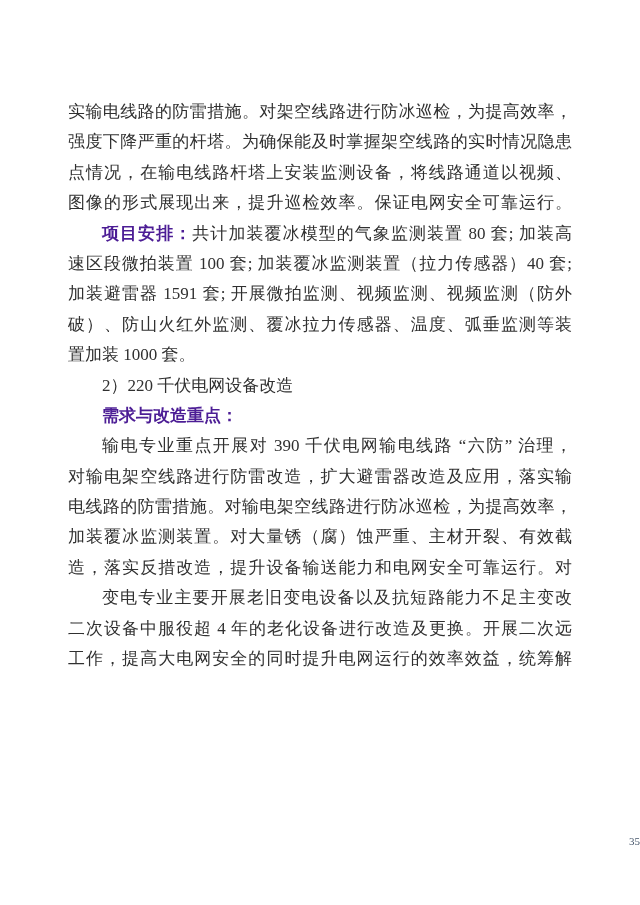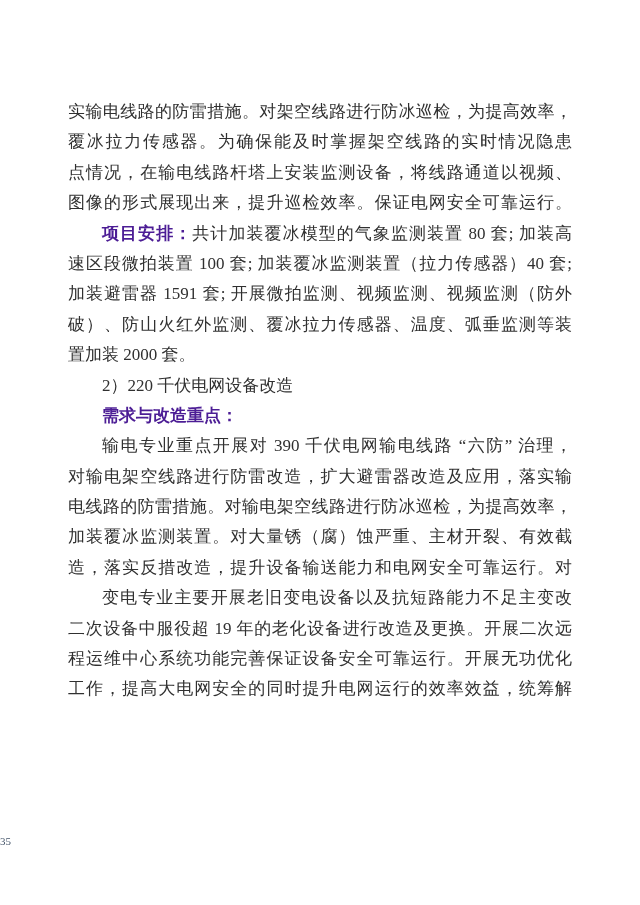--- a/index.html
+++ b/index.html
@@ -39,45 +39,44 @@
   }
   .bold, .lead {
     font-weight: bold;
     color: #4c1d95;
   }
   .page-number {
     position: absolute;
     left: 0;
     top: 835px;
     width: 640px;
-    text-align: left;
+    text-align: right;
     font-size: 11px;
     color: #46566b;
   }
 </style>
 </head>
 <body>
 
 <div class="page">
   <div class="content">
     <div class="line j">实输电线路的防雷措施。对架空线路进行防冰巡检，为提高效率，</div>
-    <div class="line j">覆冰拉力传感器。为确保能及时掌握架空线路的实时情况隐患</div>
+    <div class="line j">强度下降严重的杆塔。为确保能及时掌握架空线路的实时情况隐患</div>
     <div class="line j">点情况，在输电线路杆塔上安装监测设备，将线路通道以视频、</div>
     <div class="line j">图像的形式展现出来，提升巡检效率。保证电网安全可靠运行。</div>
     <div class="line j indent"><span class="lead">项目安排：</span><span>共计加装覆冰模型的气象监测装置 80 套; 加装高</span></div>
     <div class="line j">速区段微拍装置 100 套; 加装覆冰监测装置（拉力传感器）40 套;</div>
     <div class="line j">加装避雷器 1591 套; 开展微拍监测、视频监测、视频监测（防外</div>
     <div class="line j">破）、防山火红外监测、覆冰拉力传感器、温度、弧垂监测等装</div>
-    <div class="line">置加装 2000 套。</div>
+    <div class="line">置加装 1000 套。</div>
     <div class="line indent">2）220 千伏电网设备改造</div>
     <div class="line indent bold">需求与改造重点：</div>
     <div class="line j indent">输电专业重点开展对 390 千伏电网输电线路 “六防” 治理，</div>
     <div class="line j">对输电架空线路进行防雷改造，扩大避雷器改造及应用，落实输</div>
     <div class="line j">电线路的防雷措施。对输电架空线路进行防冰巡检，为提高效率，</div>
     <div class="line j">加装覆冰监测装置。对大量锈（腐）蚀严重、主材开裂、有效截</div>
     <div class="line j">造，落实反措改造，提升设备输送能力和电网安全可靠运行。对</div>
     <div class="line j indent">变电专业主要开展老旧变电设备以及抗短路能力不足主变改</div>
-    <div class="line j">二次设备中服役超 19 年的老化设备进行改造及更换。开展二次远</div>
-    <div class="line j">程运维中心系统功能完善保证设备安全可靠运行。开展无功优化</div>
+    <div class="line j">二次设备中服役超 4 年的老化设备进行改造及更换。开展二次远</div>
     <div class="line j">工作，提高大电网安全的同时提升电网运行的效率效益，统筹解</div>
   </div>
   <div class="page-number">35</div>
 </div>
 
 </body></html>

